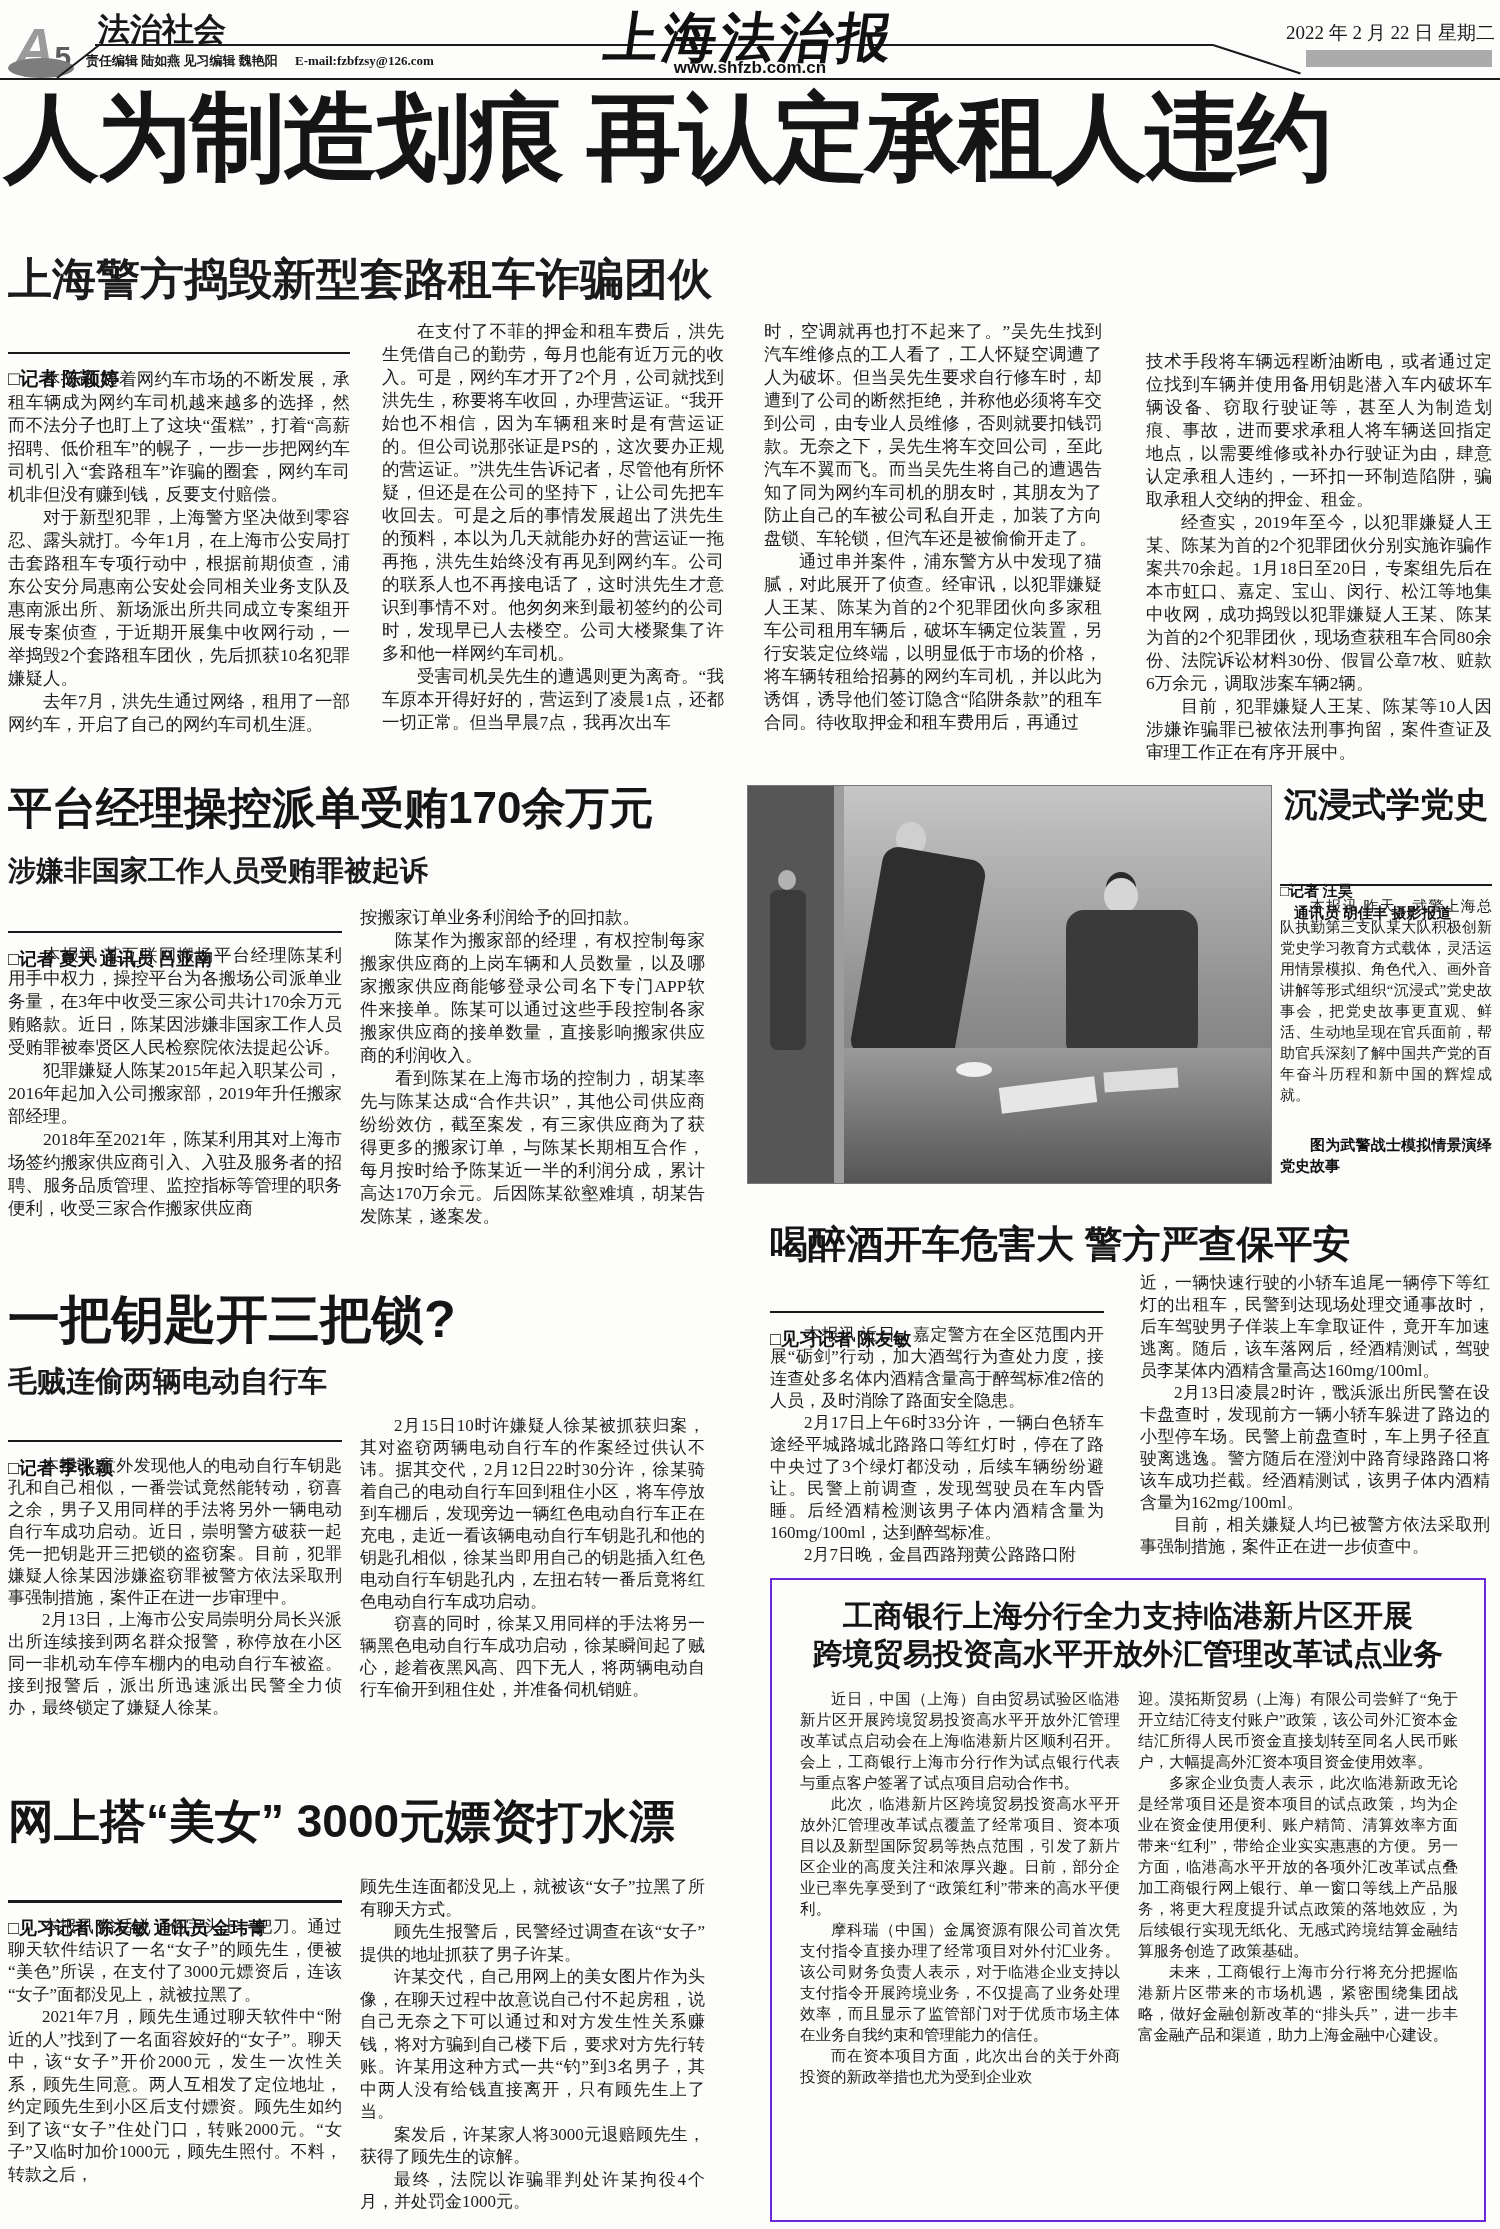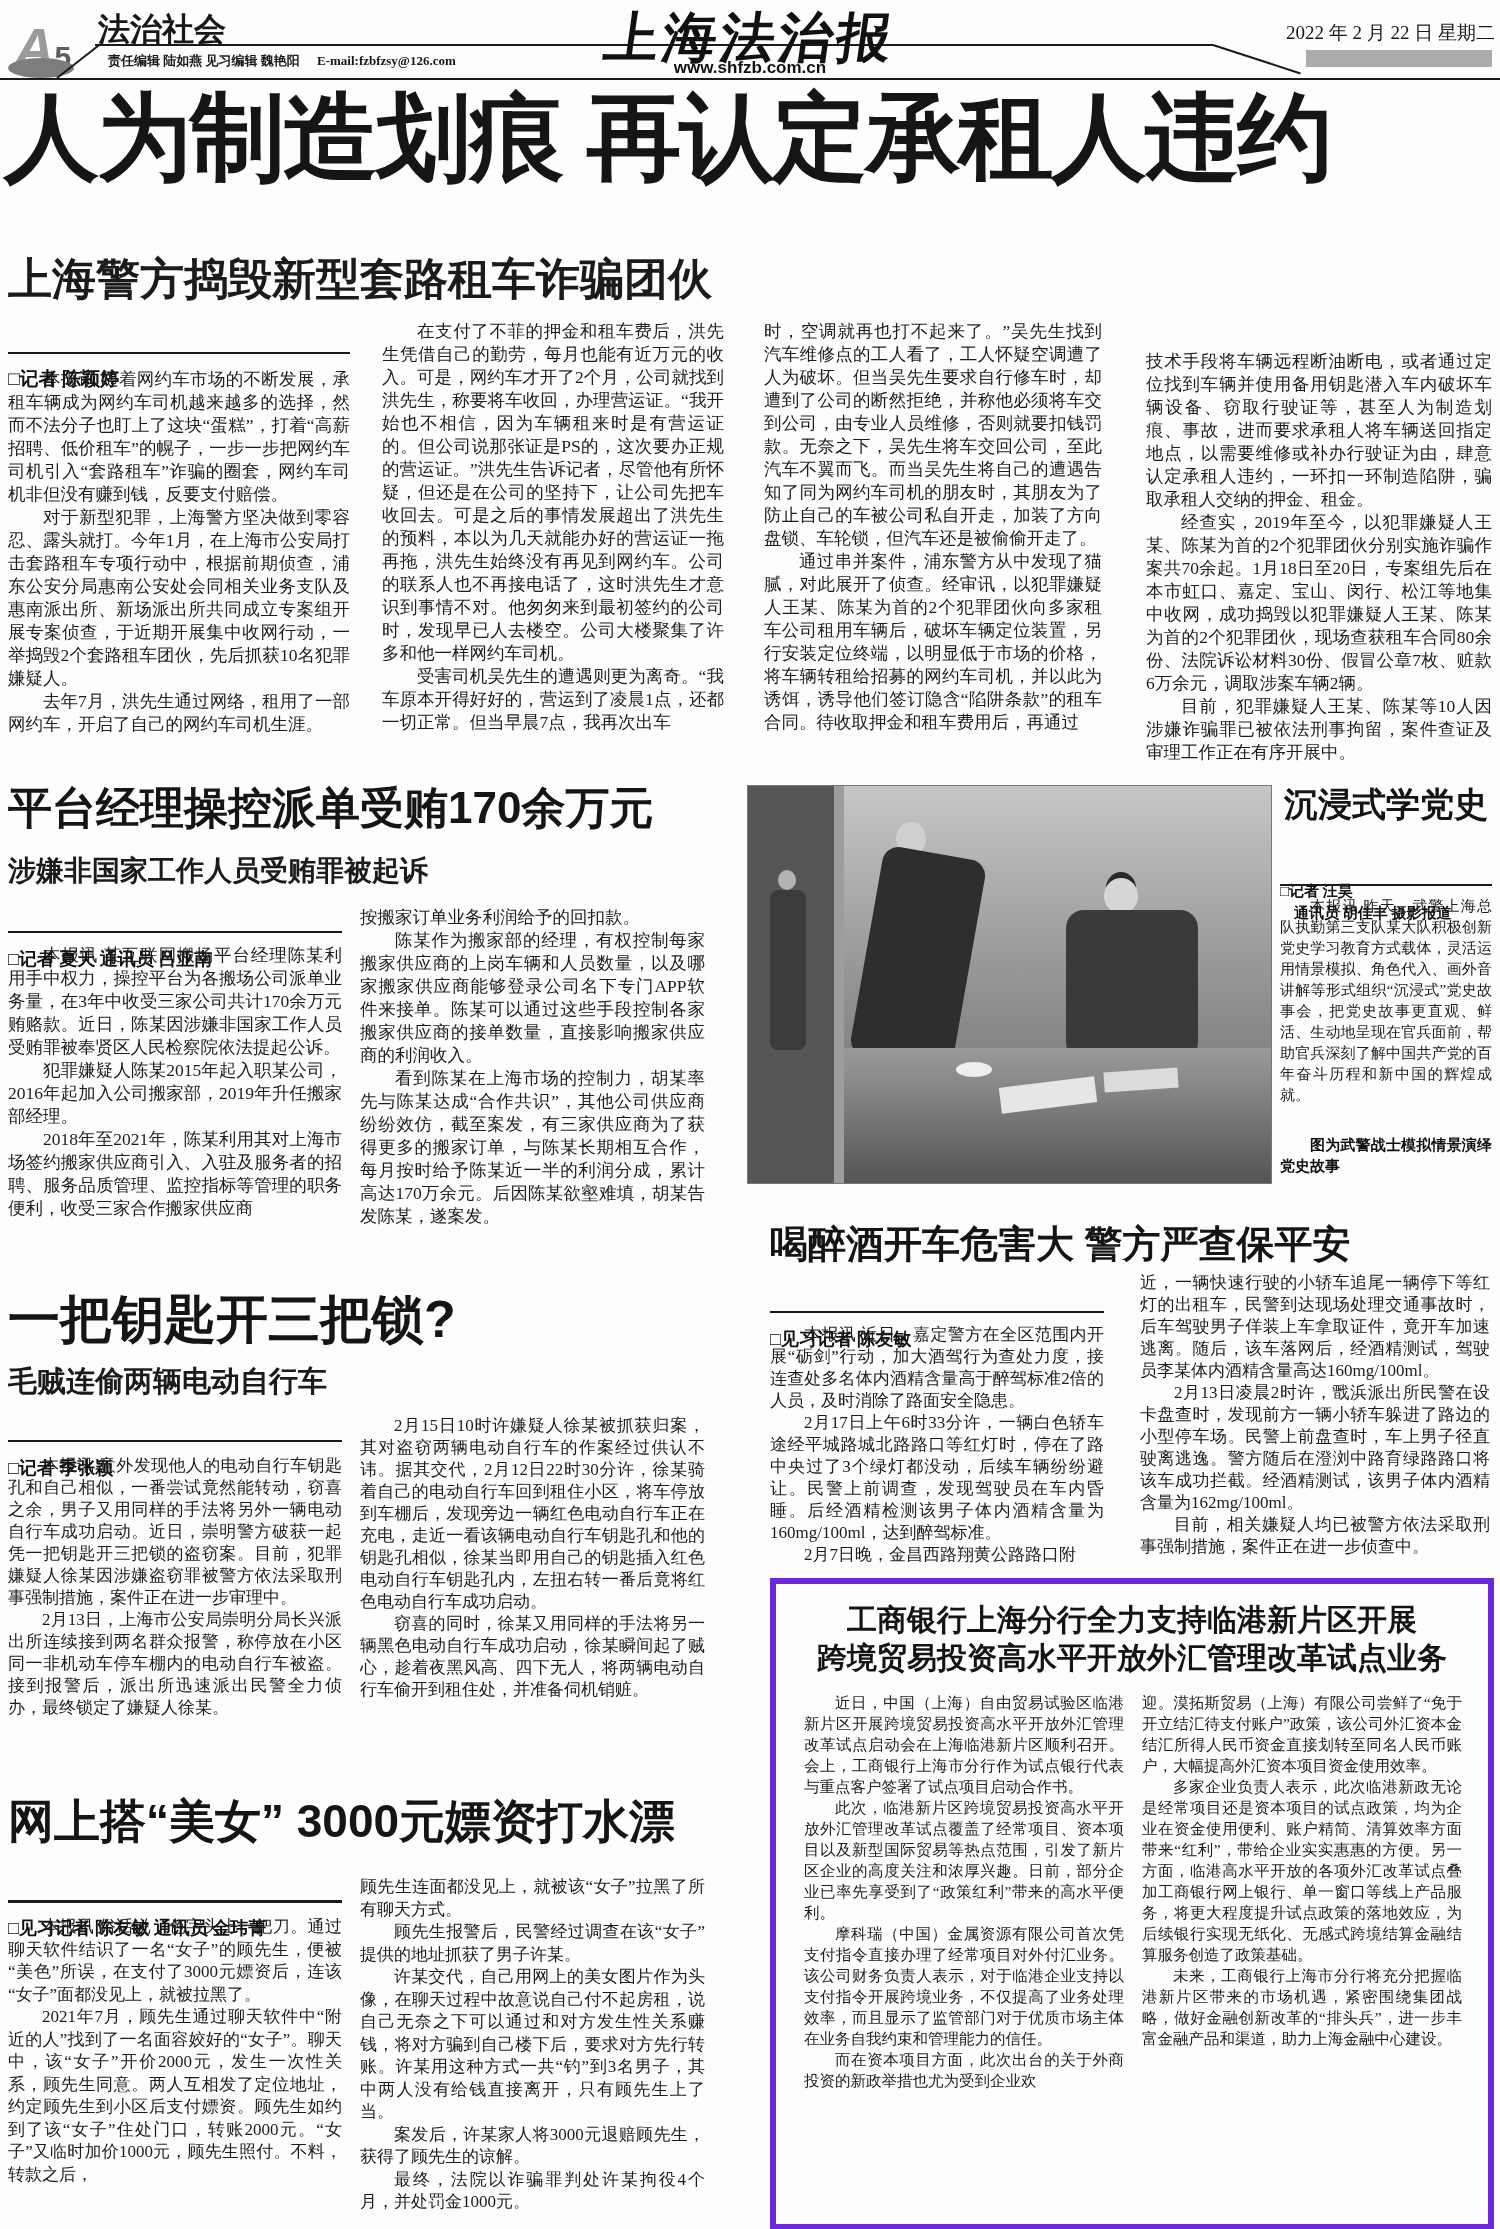--- a/index.html
+++ b/index.html
@@ -17,41 +17,41 @@
   .subhead{position:absolute;font-family:"Liberation Sans","DejaVu Sans",sans-serif;font-weight:700;color:#1b1b1b;white-space:nowrap;}
   
   .hdr-a{font-size:56px;font-weight:900;color:#9a9a9a;font-family:"Liberation Sans",sans-serif;font-style:italic;line-height:1;}
   .hdr-5{font-size:30px;font-weight:900;color:#5d5d5d;font-family:"Liberation Sans",sans-serif;}
   .ellipse{position:absolute;width:66px;height:20px;border-radius:50%;background:#7d7d7d;}
   .masthead{position:absolute;left:545px;top:2px;width:410px;text-align:center;font-family:"Liberation Serif","DejaVu Serif",serif;font-weight:900;font-size:54px;letter-spacing:4px;transform:skewX(-8deg);color:#111;}
   .website{position:absolute;left:545px;top:58px;width:410px;text-align:center;font-family:"Liberation Sans",sans-serif;font-weight:bold;font-size:17px;color:#111;}
   .diag{position:absolute;height:2px;background:#1a1a1a;transform-origin:left center;}
   
   .photo{position:absolute;left:747px;top:785px;width:523px;height:397px;background:linear-gradient(#c6c6c6,#8e8e8e 55%,#6a6a6a);border:1px solid #777;overflow:hidden;}
-  .bank-box{position:absolute;left:770px;top:1578px;width:712px;height:640px;border:6px solid #6d28d9;background:#fdfdfb;}
+  .bank-box{position:absolute;left:770px;top:1578px;width:712px;height:640px;border:2px solid #6d28d9;background:#fdfdfb;}
   .bank-h{position:absolute;left:0;width:100%;text-align:center;font-family:"Liberation Sans","DejaVu Sans",sans-serif;font-weight:900;font-size:30px;color:#141414;white-space:nowrap;}
   .caption{position:absolute;font-family:"Liberation Sans","DejaVu Sans",sans-serif;font-weight:bold;font-size:15px;line-height:21px;text-align:justify;color:#111;}
   .caption p{margin:0;text-indent:2em;}
 </style>
 </head>
 <body>
 
 <div class="page">
 
   <div class="abs" style="left:14px;top:20px;text-align:center;">
     <span class="hdr-a">A</span><span class="hdr-5">5</span>
   </div>
   <div class="ellipse" style="left:8px;top:58px;"></div>
 
   <div class="abs sans" style="left:98px;top:8px;font-size:32px;font-weight:900;">法治社会</div>
   <div class="rule" style="left:95px;top:44px;width:1118px;height:2px;"></div>
   <div class="diag" style="left:1213px;top:44px;width:92px;transform:rotate(18deg);"></div>
   <div class="diag" style="left:57px;top:77px;width:54px;transform:rotate(-38deg);"></div>
 
-  <div class="abs serif" style="left:108px;top:52px;font-size:13px;font-weight:bold;">
+  <div class="abs serif" style="left:86px;top:52px;font-size:13px;font-weight:bold;">
     <span>责任编辑 陆如燕  见习编辑 魏艳阳</span>
     <span style="margin-left:14px;">E-mail:fzbfzsy@126.com</span>
   </div>
 
   <div class="masthead">上海法治报</div>
   <div class="website">www.shfzb.com.cn</div>
 
   <div class="abs serif" style="left:1286px;top:20px;font-size:19px;">2022 年 2 月 22 日  星期二</div>
   <div class="abs" style="left:1306px;top:50px;width:186px;height:17px;background:#ababab;"></div>
   <div class="rule" style="left:0;top:78px;width:1500px;height:2px;"></div>

